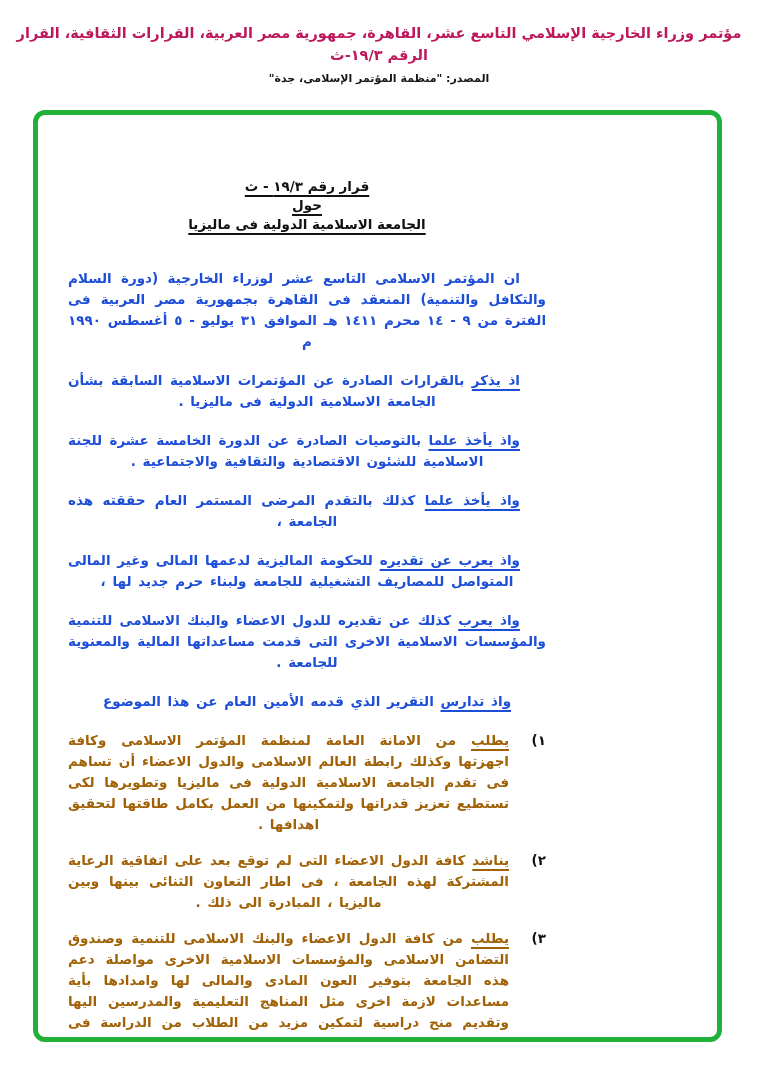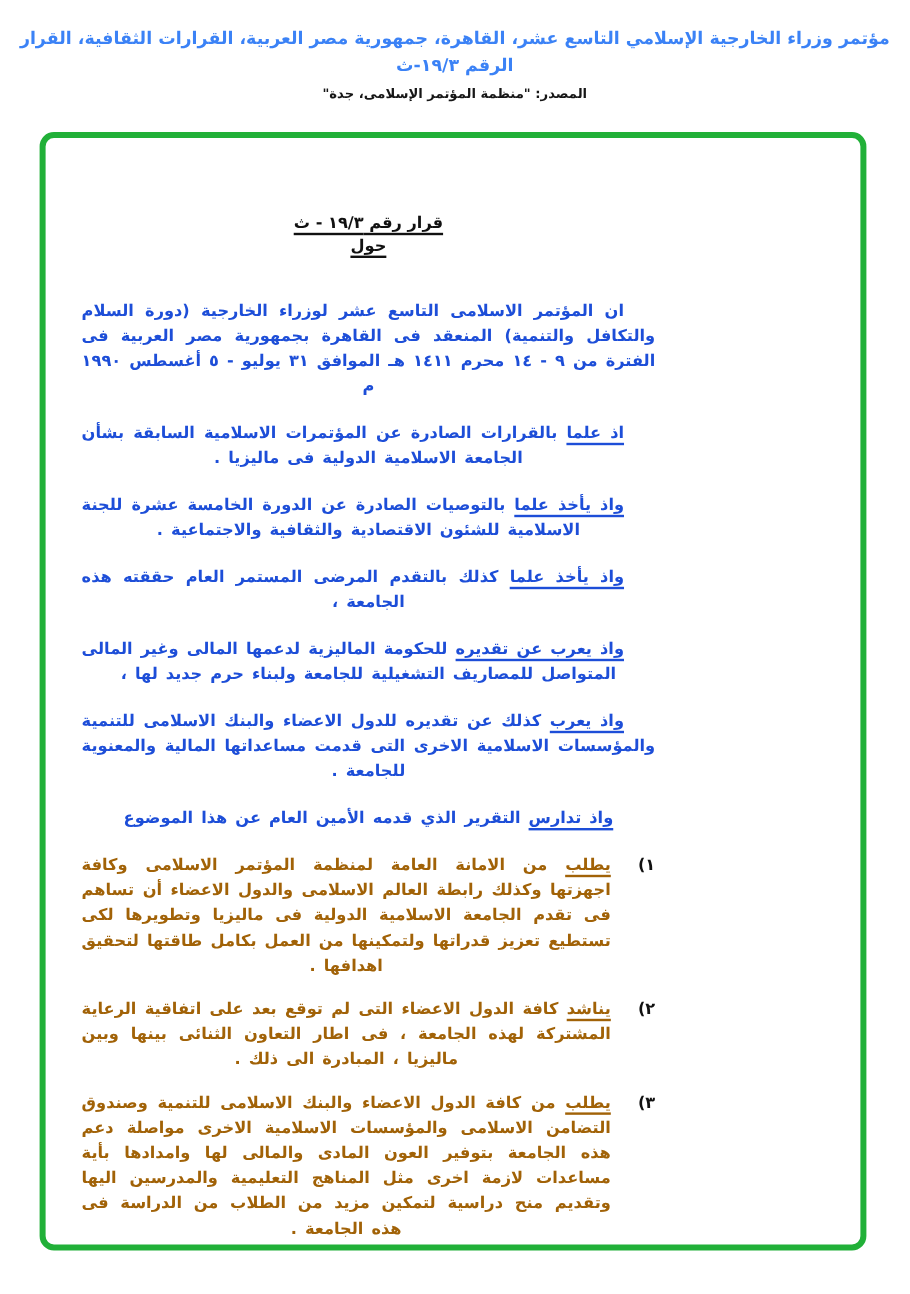--- a/index.html
+++ b/index.html
@@ -4,21 +4,21 @@
 <style>
   html,body{margin:0;padding:0;background:#ffffff;}
   body{
     width:758px;height:1078px;position:relative;overflow:hidden;
     font-family:"DejaVu Sans",sans-serif;color:#111;
   }
   .page-header{
     position:absolute;top:22px;left:0;width:758px;text-align:center;direction:rtl;
   }
   .page-header .h1{
-    font-size:14.5px;font-weight:bold;letter-spacing:0;line-height:22px;color:#3b82f6;
+    font-size:14.5px;font-weight:bold;letter-spacing:0;line-height:22px;color:#be185d;
   }
   .page-header .h2{
     font-size:11px;font-weight:bold;margin-top:6px;color:#161616;
   }
   .green-frame{
     position:absolute;left:33px;top:110px;width:689px;height:932px;
     box-sizing:border-box;border:5px solid #21b038;border-radius:12px;background:#ffffff;
   }
   .doc{
     position:absolute;left:38px;top:115px;width:546px;height:922px;
@@ -59,25 +59,26 @@
   <div class="h2">المصدر:  "منظمة المؤتمر الإسلامى، جدة"</div>
 </div>
 
 <div class="green-frame"></div>
 
 <div class="doc">
 
   <div class="doc-title">
     <span class="t-line">قرار رقم ١٩/٣ - ث</span><br>
     <span class="t-line">حول</span><br>
+    <span class="t-line">الجامعة الاسلامية الدولية فى ماليزيا</span>
   </div>
 
   <p class="para"><span class="plain">ان المؤتمر الاسلامى التاسع عشر لوزراء الخارجية (دورة السلام والتكافل والتنمية) المنعقد فى القاهرة بجمهورية مصر العربية فى الفترة من ٩ - ١٤ محرم ١٤١١ هـ الموافق ٣١ يوليو - ٥ أغسطس ١٩٩٠ م</span></p>
 
-  <p class="para"><span class="lead">اذ علما</span><span> بالقرارات الصادرة عن المؤتمرات الاسلامية السابقة بشأن الجامعة الاسلامية الدولية فى ماليزيا .</span></p>
+  <p class="para"><span class="lead">اذ يذكر</span><span> بالقرارات الصادرة عن المؤتمرات الاسلامية السابقة بشأن الجامعة الاسلامية الدولية فى ماليزيا .</span></p>
 
   <p class="para"><span class="lead">واذ يأخذ علما</span><span> بالتوصيات الصادرة عن الدورة الخامسة عشرة للجنة الاسلامية للشئون الاقتصادية والثقافية والاجتماعية .</span></p>
 
   <p class="para"><span class="lead">واذ يأخذ علما</span><span> كذلك بالتقدم المرضى المستمر العام حققته هذه الجامعة ،</span></p>
 
   <p class="para"><span class="lead">واذ يعرب عن تقديره</span><span> للحكومة الماليزية لدعمها المالى وغير المالى المتواصل للمصاريف التشغيلية للجامعة ولبناء حرم جديد لها ،</span></p>
 
   <p class="para"><span class="lead">واذ يعرب</span><span> كذلك عن تقديره للدول الاعضاء والبنك الاسلامى للتنمية والمؤسسات الاسلامية الاخرى التى قدمت مساعداتها المالية والمعنوية للجامعة .</span></p>
 
   <p class="para p-single"><span class="lead">واذ تدارس</span><span> التقرير الذي قدمه الأمين العام عن هذا الموضوع</span></p>

